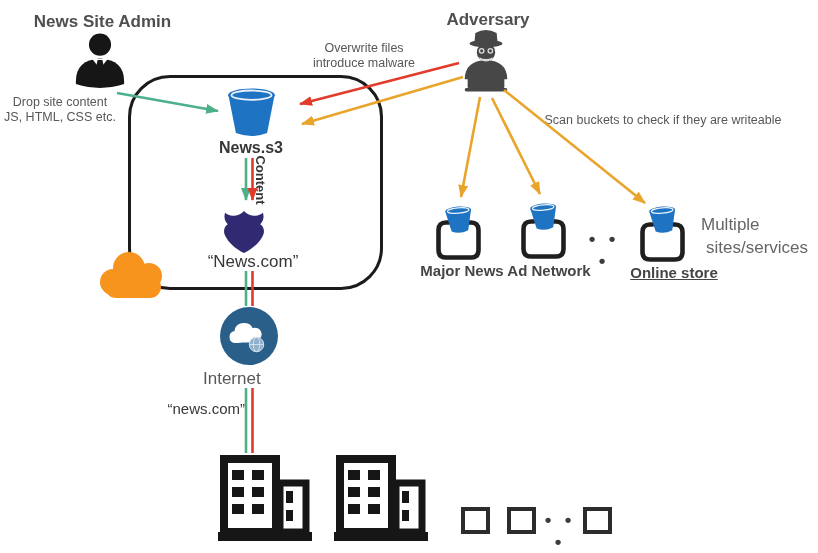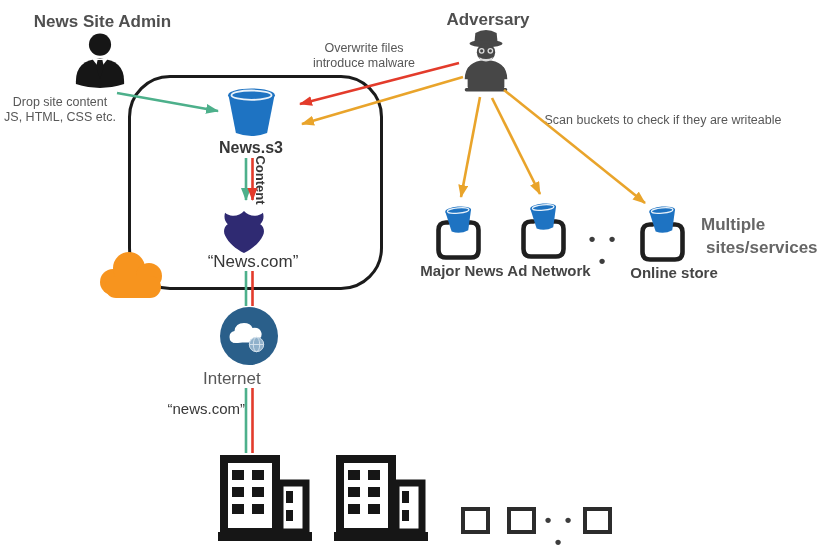--- a/index.html
+++ b/index.html
@@ -225,23 +225,23 @@
   </div>
   <div class="abs icon-layer" style="left:648px; top:205px; width:30px; height:31px;">
     <svg width="30" height="31" viewBox="0 0 36 37">
       <g transform="rotate(-5 18 18)">
         <path d="M2.5 6.5 L8 31 Q18 35.5 28 31 L33.5 6.5 Z" class="fl-bucket"></path>
         <ellipse cx="18" cy="6.5" rx="15.5" ry="4.8" class="fl-bucket"></ellipse>
         <ellipse cx="18" cy="6.5" rx="13" ry="3.2" fill="none" stroke="#e9f2fa" stroke-width="1.5"></ellipse>
       </g>
     </svg>
   </div>
-  <div class="abs small-label" style="left:620px; top:264px; width:108px;">Online store</div>
-
-  <div class="abs caption" style="left:701px; top:213px; width:116px;font-weight:bold;">
+  <div class="abs small-label" style="left:620px; top:264px; width:108px;text-decoration:underline;">Online store</div>
+
+  <div class="abs caption" style="left:701px; top:213px; width:116px;">
     <div>Multiple</div>
     <div style="padding-left:5px;">sites/services</div>
   </div>
 
   <svg class="overlay" width="818" height="553" viewBox="0 0 818 553">
     <defs>
       <marker id="mGreen" markerUnits="userSpaceOnUse" markerWidth="14" markerHeight="11" refX="12" refY="5" orient="auto">
         <path d="M0 0 L13 5 L0 10 Z" class="mk-green"></path>
       </marker>
       <marker id="mRed" markerUnits="userSpaceOnUse" markerWidth="14" markerHeight="11" refX="12" refY="5" orient="auto">

